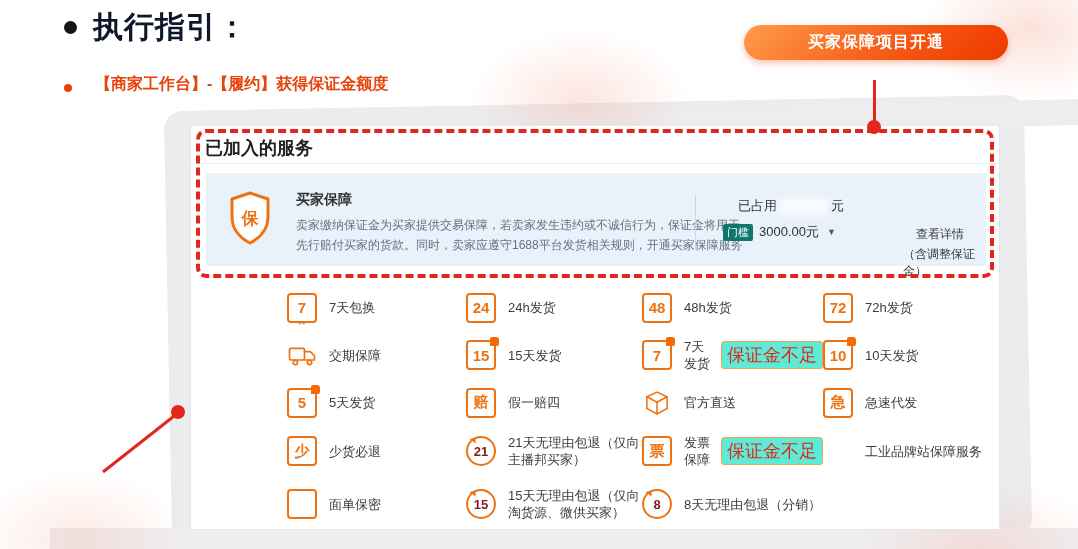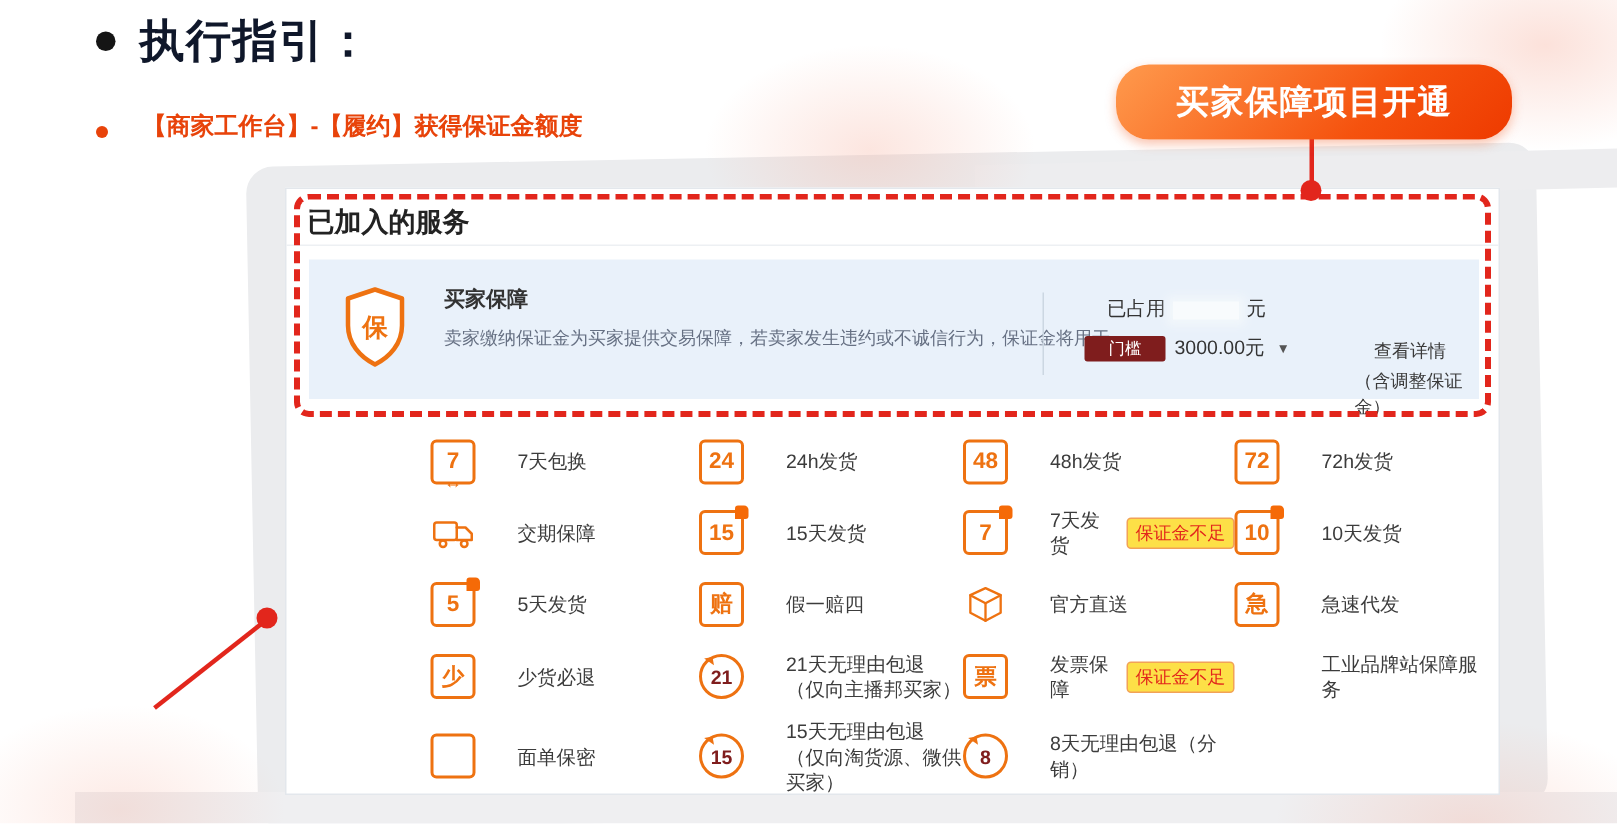--- a/index.html
+++ b/index.html
@@ -19,59 +19,59 @@
   
   .title-bullet{position:absolute;left:64px;top:21px;width:13px;height:13px;border-radius:50%;background:#151515;z-index:2;}
   .page-title{position:absolute;left:93px;top:7px;font-size:30px;font-weight:bold;color:#0f172a;letter-spacing:1px;z-index:2;}
   .sub-bullet{position:absolute;left:64px;top:84px;width:8px;height:8px;border-radius:50%;background:#e8430a;z-index:2;}
   .subtitle{position:absolute;left:95px;top:74px;font-size:16px;font-weight:bold;color:#e8430a;z-index:2;}
 
   
   .pill{position:absolute;display:flex;align-items:center;justify-content:center;color:#fff;font-weight:bold;
         background:linear-gradient(135deg,#ff9a4d 0%,#f5520e 65%,#ee3a00 100%);
         box-shadow:0 3px 7px rgba(240,80,20,.35);z-index:7;}
-  .pill-top{left:744px;top:43px;width:264px;height:50px;border-radius:22px;font-size:22px;letter-spacing:1px;}
+  .pill-top{left:744px;top:25px;width:264px;height:35px;border-radius:22px;font-size:16px;letter-spacing:1px;}
   .pill-bottom{left:3px;top:473px;width:310px;height:47px;border-radius:24px;font-size:22px;letter-spacing:1px;}
   .conn-top-line{position:absolute;left:873px;top:80px;width:3px;height:45px;background:#e2261c;z-index:6;}
   .conn-top-dot{position:absolute;left:867px;top:120px;width:14px;height:14px;border-radius:50%;background:#e2261c;z-index:6;}
   .conn-bottom{position:absolute;left:95px;top:402px;z-index:6;}
 
   
   .panel{position:absolute;left:190px;top:125px;width:808px;height:403px;background:#fff;border:1px solid #e3e7ec;z-index:1;}
   .dashed-outline{position:absolute;left:196px;top:129px;width:790px;height:141px;border:4px dashed #e2261c;border-radius:10px;z-index:5;pointer-events:none;}
   .panel-header{position:absolute;left:14px;top:10px;font-size:18px;font-weight:bold;color:#222;}
   .panel-sep{position:absolute;left:0;top:37px;width:100%;height:1px;background:#edf0f3;}
 
   
   .protect{position:absolute;left:15px;top:47px;width:780px;height:93px;background:#e9f1fa;}
   .shield{position:absolute;left:22px;top:17px;width:44px;height:56px;}
   .protect-title{position:absolute;left:90px;top:18px;font-size:14px;font-weight:bold;color:#333;}
   .protect-desc{position:absolute;left:90px;top:42px;font-size:12px;color:#667083;line-height:20px;width:480px;}
   .protect-div{position:absolute;left:489px;top:22px;width:1px;height:55px;background:#ccd7e2;}
   .occupied{position:absolute;left:532px;top:24px;font-size:13px;color:#333;}
   .redacted{display:inline-block;width:44px;height:12px;background:#f8fbfd;box-shadow:0 0 6px 4px #f2f7fb;vertical-align:middle;margin:0 5px;}
   .threshold{position:absolute;left:517px;top:50px;font-size:13px;color:#333;display:flex;align-items:center;}
-  .tag-green{background:#7f1d1d;color:#fff;font-size:11px;padding:1px 16px;border-radius:2px;margin-right:6px;}
+  .tag-green{background:#0f766e;color:#fff;font-size:11px;padding:1px 4px;border-radius:2px;margin-right:6px;}
   .caret{font-size:9px;color:#555;margin-left:8px;}
   .detail-link{position:absolute;left:710px;top:53px;font-size:12px;color:#3a3a3a;text-align:right;}
   .detail-note{position:absolute;left:697px;top:73px;font-size:12px;color:#3a3a3a;}
 
   
   .services{position:absolute;left:96px;top:158px;width:706px;display:grid;
             grid-template-columns:179px 176px 181px 166px;grid-template-rows:47px 48px 47px 50px 56px;}
   .svc{display:flex;align-items:center;}
   .ic{flex:0 0 30px;width:30px;height:30px;box-sizing:border-box;position:relative;display:flex;align-items:center;justify-content:center;}
   .sq{border:2px solid #ee7211;border-radius:4px;color:#ee7211;font-weight:bold;font-size:15px;}
   .ci{border:2px solid #ee7211;border-radius:50%;color:#7f1d1d;font-weight:bold;font-size:13px;}
   .ci::before{content:"";position:absolute;top:-4px;left:3px;border:4px solid transparent;border-bottom-color:#ee7211;transform:rotate(35deg);}
   .none{border:none;}
   .ar{position:absolute;bottom:-6px;left:50%;transform:translateX(-50%);font-style:normal;font-size:12px;color:#ee7211;background:transparent;line-height:1;}
   .fl{position:absolute;top:-5px;right:-5px;width:9px;height:9px;background:#f56a07;border-radius:2px 3px 2px 0;}
-  .svc-label{margin-left:28px;font-size:13px;color:#3c3c3c;max-width:158px;line-height:17px;}
-  .svc-badge{margin-left:8px;font-size:12px;color:#e2261c;border:1px solid #f2a257;background:#fde047;border-radius:3px;padding:1px 5px;white-space:nowrap;}
+  .svc-label{margin-left:12px;font-size:13px;color:#3c3c3c;max-width:158px;line-height:17px;}
+  .svc-badge{margin-left:8px;font-size:18px;color:#e2261c;border:1px solid #f2a257;background:#5eead4;border-radius:3px;padding:1px 5px;white-space:nowrap;}
   svg.lineart{stroke:#ee7211;fill:none;stroke-width:2;stroke-linejoin:round;stroke-linecap:round;}
 </style>
 </head>
 <body>
 
 <div class="slide">
 
   <div class="deco deco-gray"></div>
   <div class="deco deco-band"></div>
   <div class="deco deco-bottom"></div>
@@ -94,20 +94,21 @@
     <div class="panel-sep"></div>
 
     <div class="protect">
       <svg class="shield" viewBox="0 0 44 56">
         <path d="M22 3 L40 9 V27 C40 39 32 48 22 53 C12 48 4 39 4 27 V9 Z" fill="#ffffff" stroke="#ee7211" stroke-width="3" stroke-linejoin="round"></path>
         <text x="22" y="34" text-anchor="middle" font-size="17" font-weight="bold" fill="#ee7211">保</text>
       </svg>
       <div class="protect-title">买家保障</div>
       <div class="protect-desc">
         <span>卖家缴纳保证金为买家提供交易保障，若卖家发生违约或不诚信行为，保证金将用于</span><br>
+        <span>先行赔付买家的货款。同时，卖家应遵守1688平台发货相关规则，开通买家保障服务</span>
       </div>
       <div class="protect-div"></div>
       <div class="occupied">
         <span>已占用</span><span class="redacted"></span><span>元</span>
       </div>
       <div class="threshold">
         <span class="tag-green">门槛</span>
         <span>3000.00元</span>
         <span class="caret">▼</span>
       </div>

